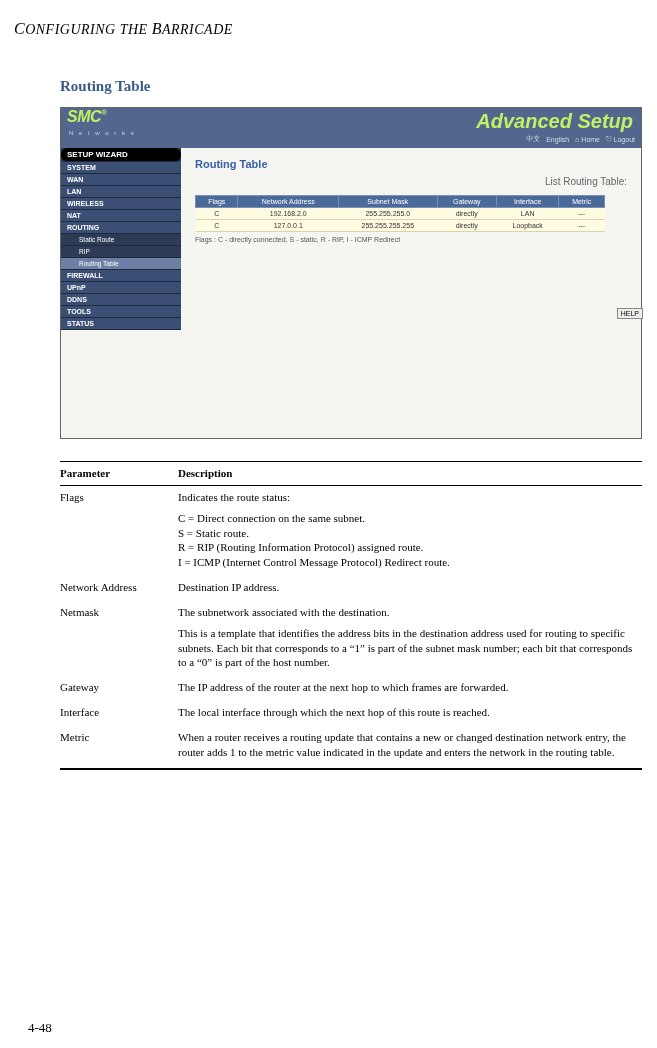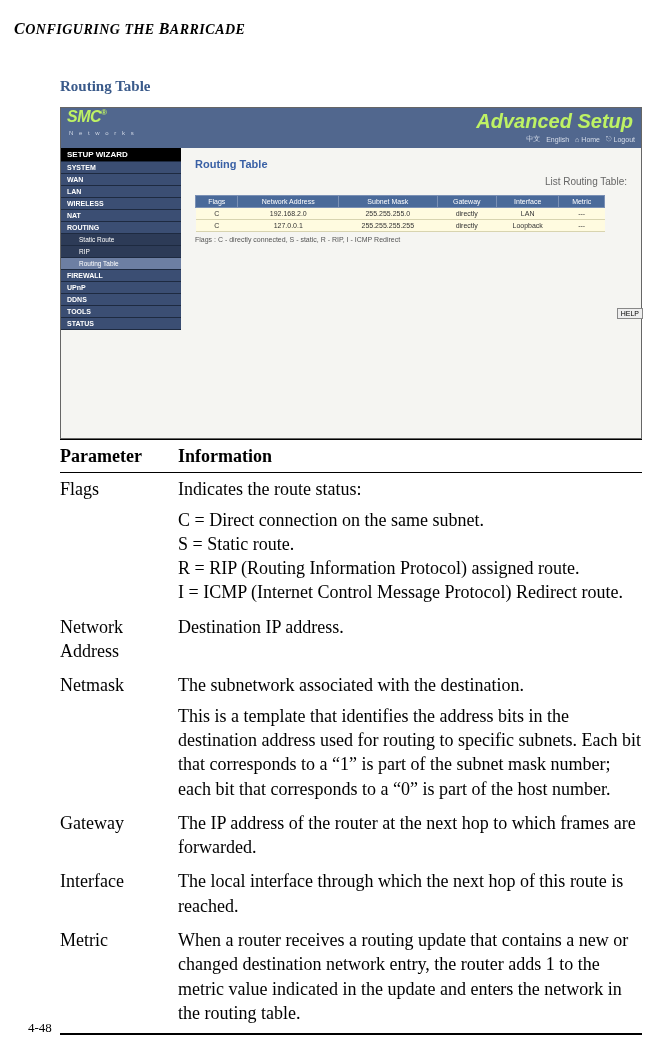--- a/index.html
+++ b/index.html
@@ -11,21 +11,20 @@
     color: #000;
     position: relative;
     padding: 20px 20px 20px 20px;
   }
   .running-head {
     font-style: italic;
     font-size: 14px;
     letter-spacing: 0.5px;
     margin-bottom: 40px;
     margin-left: -6px;
-    font-weight: bold;
   }
   .running-head .cap { font-size: 16px; font-style: italic; }
   .section-title {
     color: #3a5a8a;
     font-weight: bold;
     font-size: 15px;
     margin-left: 40px;
     margin-bottom: 12px;
   }
   
@@ -73,21 +72,21 @@
     display: flex; flex-direction: column;
   }
   .sidebar .item {
     padding: 2px 6px;
     font-size: 7px;
     font-weight: bold;
     border-bottom: 1px solid #1e2a40;
     background: #4a5e82;
     color: #fff;
   }
-  .sidebar .wizard { background: #000; color:#fff; font-weight:bold; font-size:8px; }
+  .sidebar .wizard { background: #000; color:#fff; font-weight:bold; font-size:8px;border-radius:6px; }
   .sidebar .section { background:#3b4e73; }
   .sidebar .sub {
     background:#2d3b57; padding-left:18px; font-weight:normal; font-size:6.5px;
   }
   .sidebar .sub.active { background:#6d7fa3; }
   .sidebar .spacer { flex:1; background:#f5f5f2;}
   .main {
     flex:1;
     padding: 10px 14px;
     color:#333;
@@ -119,23 +118,23 @@
     font-size:7px; color:#555; margin-top:4px;
   }
   .help-btn {
     position:absolute; right:-2px; top: 160px;
     background:#eee; border:1px solid #888; color:#000;
     font-size:7px; padding:1px 3px;
     font-family: Arial, sans-serif;
   }
   
   .param-wrap {
-    margin-left:40px; margin-top:0;
+    margin-left:40px; margin-top:22px;
     width: 582px;
-    font-size:18px;
+    font-size:11px;
     line-height:1.35;
   }
   .param-header {
     display:flex;
     border-top:1.2px solid #000;
     border-bottom:0.8px solid #000;
     font-weight:bold;
     padding:4px 0;
   }
   .param-header .c1 { width:118px; }
@@ -239,21 +238,21 @@
         </table>
       <div class="legend">Flags :   C - directly connected, S - static, R - RIP, I - ICMP Redirect</div>
     </div>
     <div class="help-btn">HELP</div>
   </div>
 </div>
 
 <div class="param-wrap">
   <div class="param-header">
     <div class="c1">Parameter</div>
-    <div class="c2">Information</div>
+    <div class="c2">Description</div>
   </div>
 
   <div class="param-row">
     <div class="c1">Flags</div>
     <div class="c2">
       <p>Indicates the route status:</p>
       <p style="white-space:pre-line">C = Direct connection on the same subnet.
 S = Static route.
 R = RIP (Routing Information Protocol) assigned route.
 I = ICMP (Internet Control Message Protocol) Redirect route.</p>

